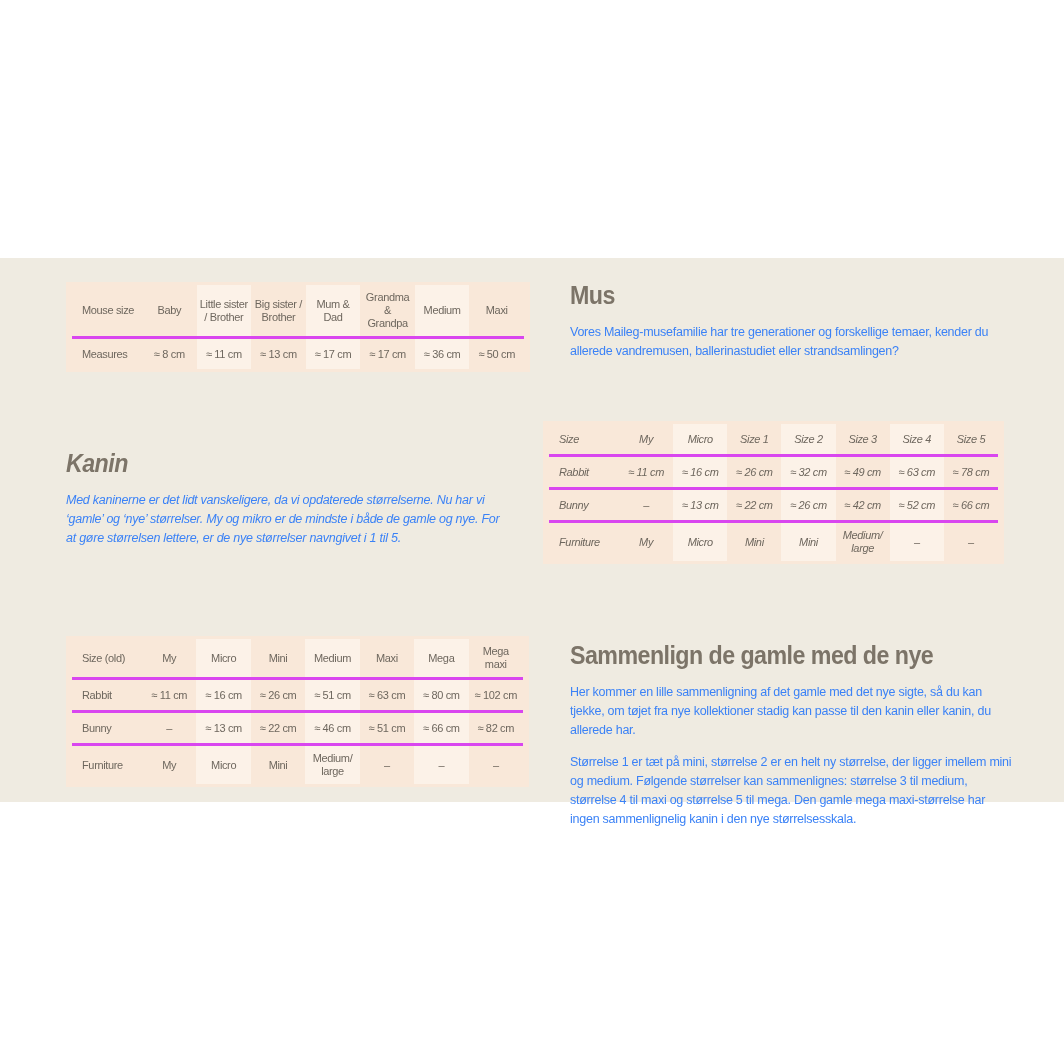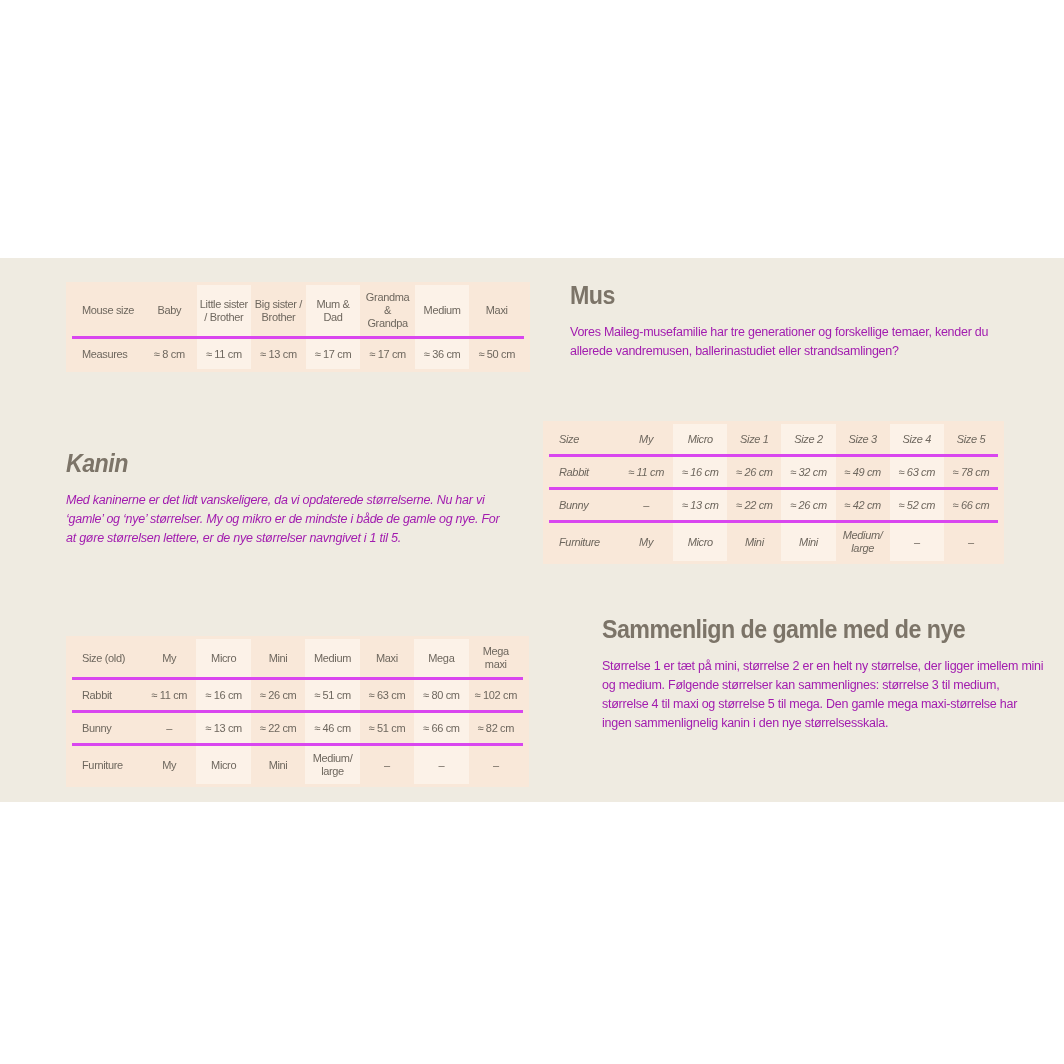--- a/index.html
+++ b/index.html
@@ -25,21 +25,21 @@
     letter-spacing:-0.6px;
     transform:scaleX(0.93);
     transform-origin:left top;
     white-space:nowrap;
   }
   .section p{
     margin:0 0 13px 0;
     font-size:12.5px;
     line-height:19px;
     letter-spacing:-0.25px;
-    color:#a21caf;
+    color:#3b82f6;
   }
 
   
   .size-table{
     background:#f9e8d9;
     padding:3px 6px;
     box-sizing:border-box;
   }
   .t-row{
     display:grid;
@@ -196,18 +196,19 @@
         <div class="t-cell stripe">Micro</div>
         <div class="t-cell">Mini</div>
         <div class="t-cell stripe">Medium/
 large</div>
         <div class="t-cell">–</div>
         <div class="t-cell stripe">–</div>
         <div class="t-cell">–</div>
       </div>
     </div>
 
-  <div class="abs section" style="left:570px;top:615px;width:445px;margin-left:32px;">
+  <div class="abs section" style="left:570px;top:641px;width:445px;">
     <h2>Sammenlign de gamle med de nye</h2>
+    <p>Her kommer en lille sammenligning af det gamle med det nye sigte, så du kan tjekke, om tøjet fra nye kollektioner stadig kan passe til den kanin eller kanin, du allerede har.</p>
     <p>Størrelse 1 er tæt på mini, størrelse 2 er en helt ny størrelse, der ligger imellem mini og medium. Følgende størrelser kan sammenlignes: størrelse 3 til medium, størrelse 4 til maxi og størrelse 5 til mega. Den gamle mega maxi-størrelse har ingen sammenlignelig kanin i den nye størrelsesskala.</p>
   </div>
 
 </div>
 
 </body></html>

